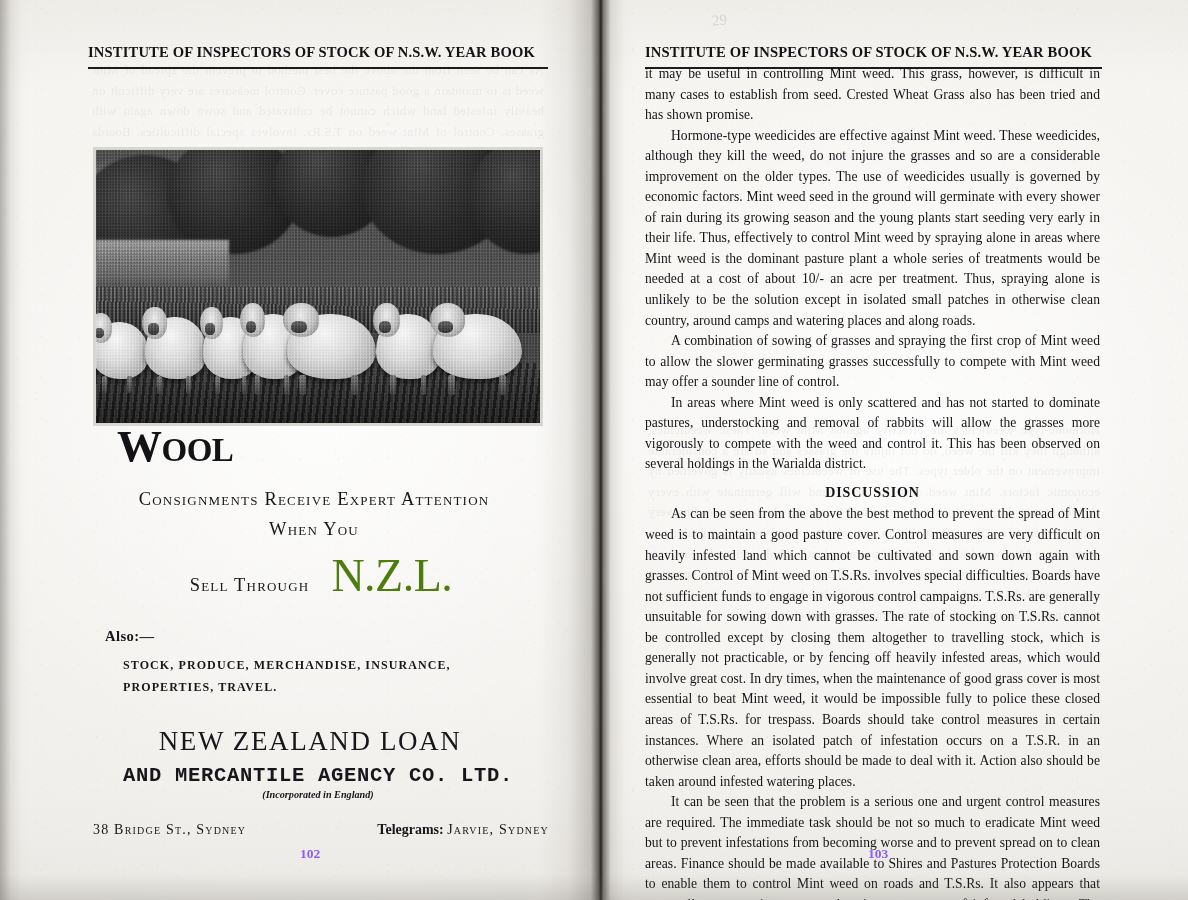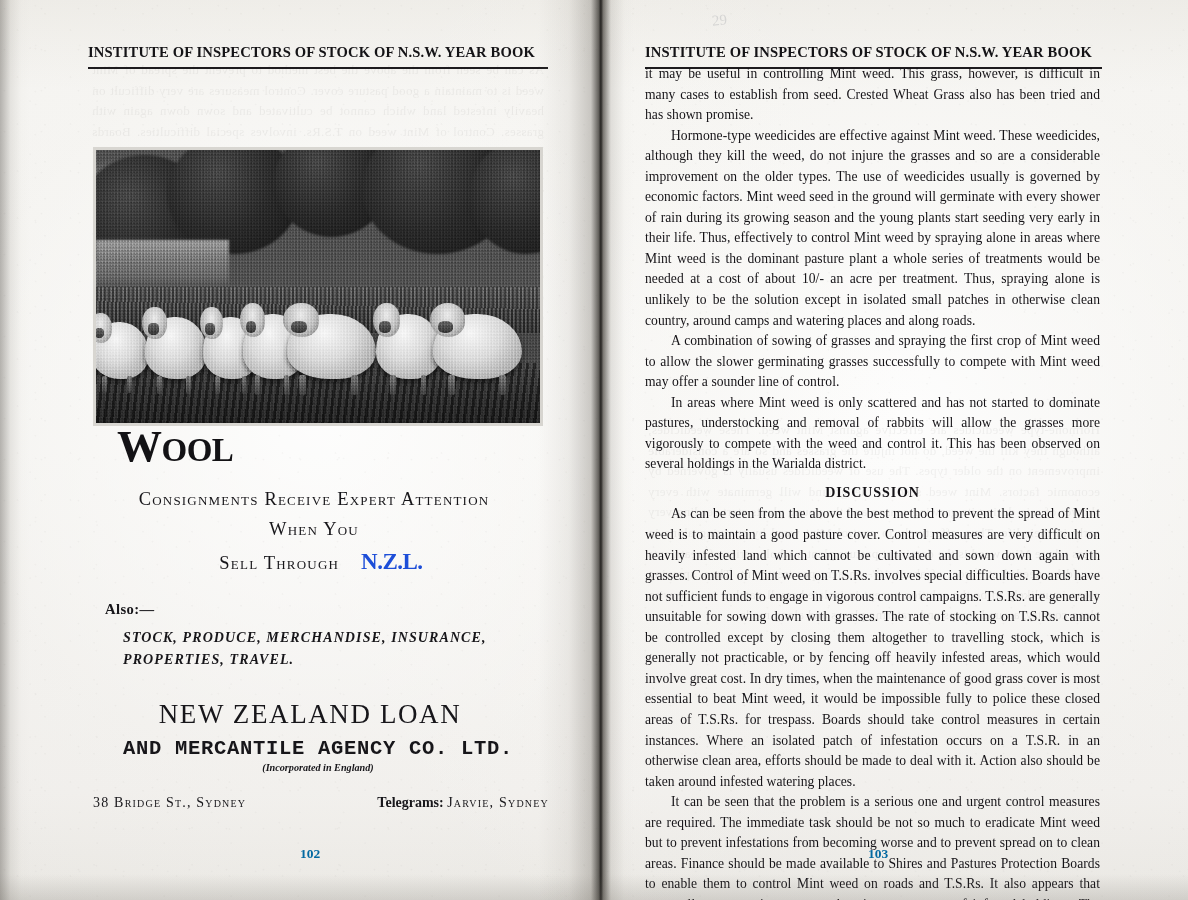--- a/index.html
+++ b/index.html
@@ -112,21 +112,21 @@
   }
   #rule-left  { left: 28px; top: 67px; width: 460px; }
   #rule-right { left: 25px; top: 67px; width: 457px; }
 
   .folio {
     position: absolute;
     bottom: 38px;
     font-size: 13.5px;
     font-weight: bold;
     font-family: "Liberation Serif", serif;
-    color: #0369a1;
+    color: #8b5cf6;
   }
   #folio-left  { left: 240px; }
   #folio-right { left: 248px; }
 
   
   .body-col {
     position: absolute;
     left: 25px;
     top: 64px;
     width: 455px;
@@ -268,37 +268,36 @@
   .ad-line3 {
     margin: 9px 0 0 0;
     display: flex;
     align-items: baseline;
     justify-content: center;
     padding-right: 4px;
   }
   .ad-sell { font-size: 18.5px; }
   .ad-nzl {
     font-family: "Liberation Serif", serif;
-    font-weight: bold;
-    font-size: 23px;
+    font-weight: normal;
+    font-size: 46px;
     letter-spacing: -0.5px;
     margin-left: 22px;
-    color: #1d4ed8;
+    color: #4d7c0f;
   }
   .ad-also {
     margin: 26px 0 0 12px;
     font-size: 14.6px;
     font-weight: bold;
     font-family: "Liberation Serif", serif;
     letter-spacing: 0.4px;
   }
   .ad-services {
     margin: 9px 0 17px 30px;
-    font-size: 14px;
-    font-style: italic;
+    font-size: 12px;
     font-weight: bold;
     letter-spacing: 1.1px;
     line-height: 22px;
   }
   .ad-company {
     margin: 28px 0 0 0;
     text-align: center;
     font-weight: normal;
     font-size: 27px;
     letter-spacing: 1.6px;

